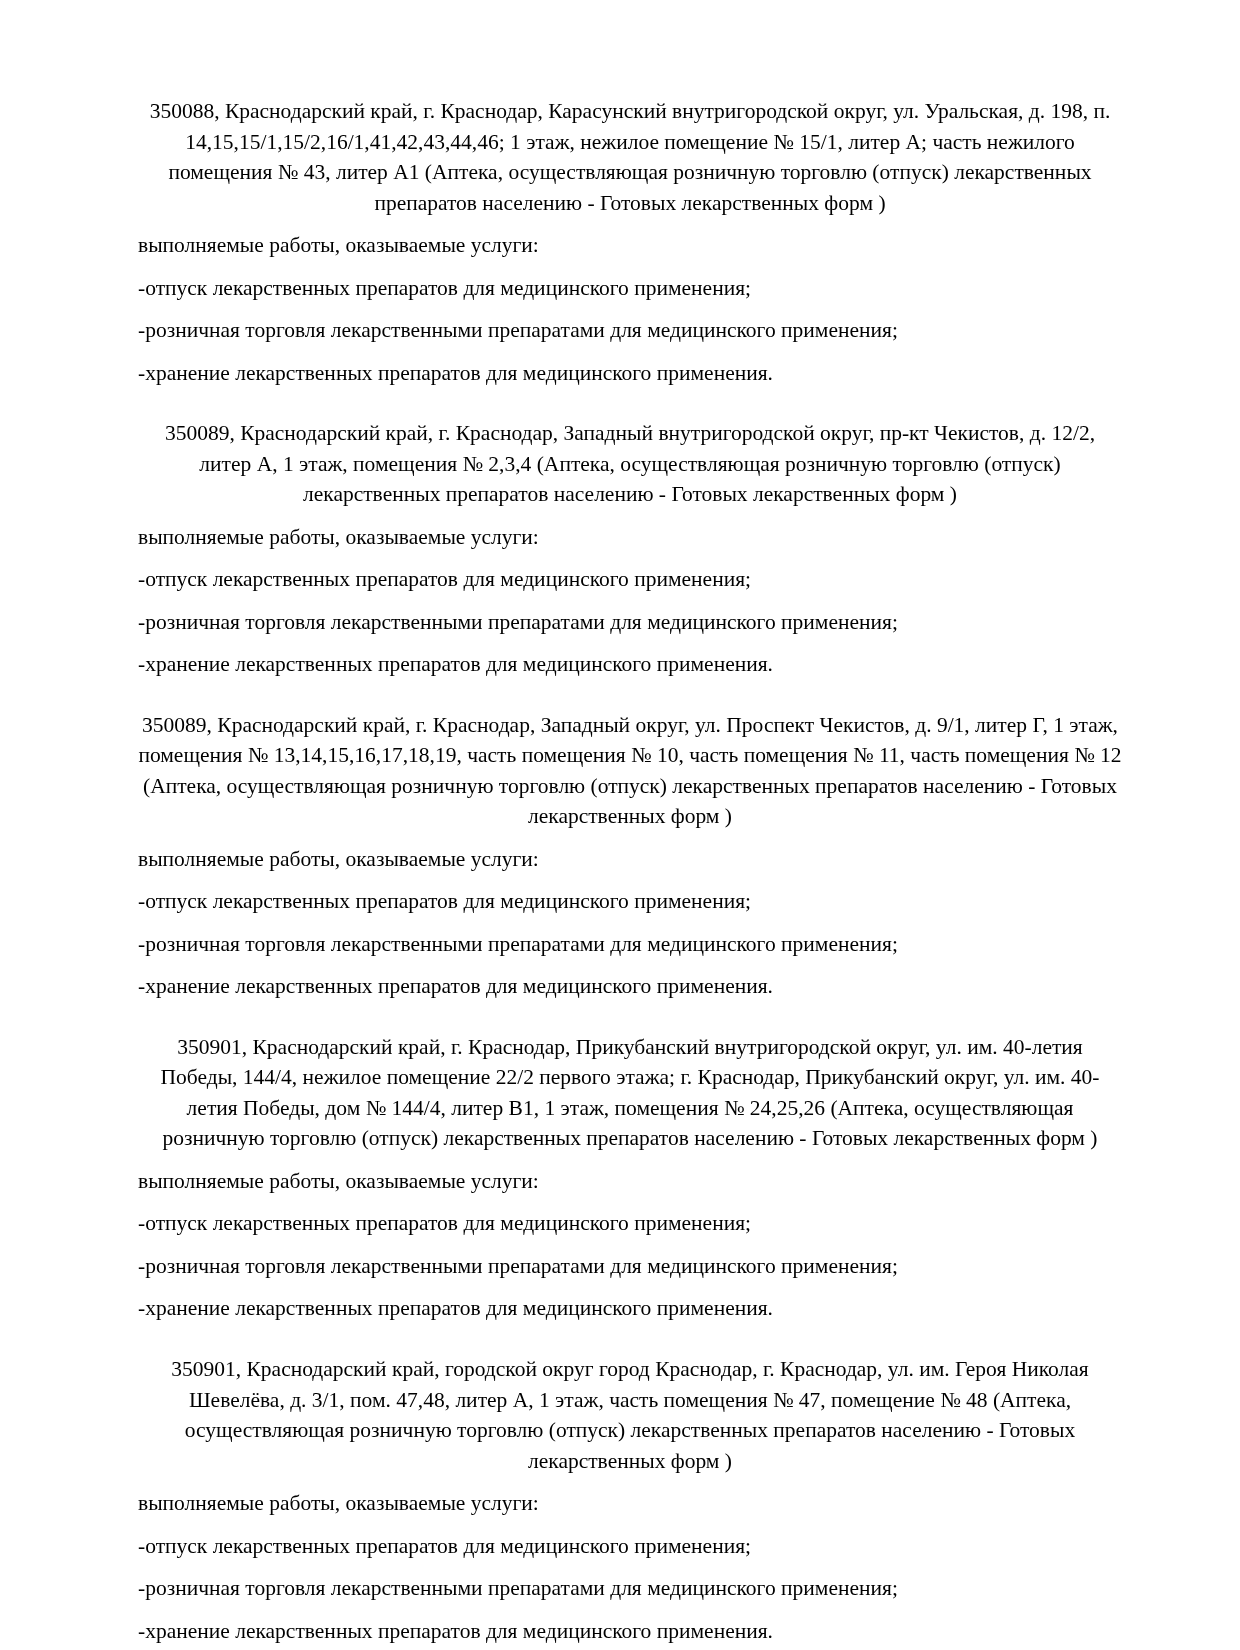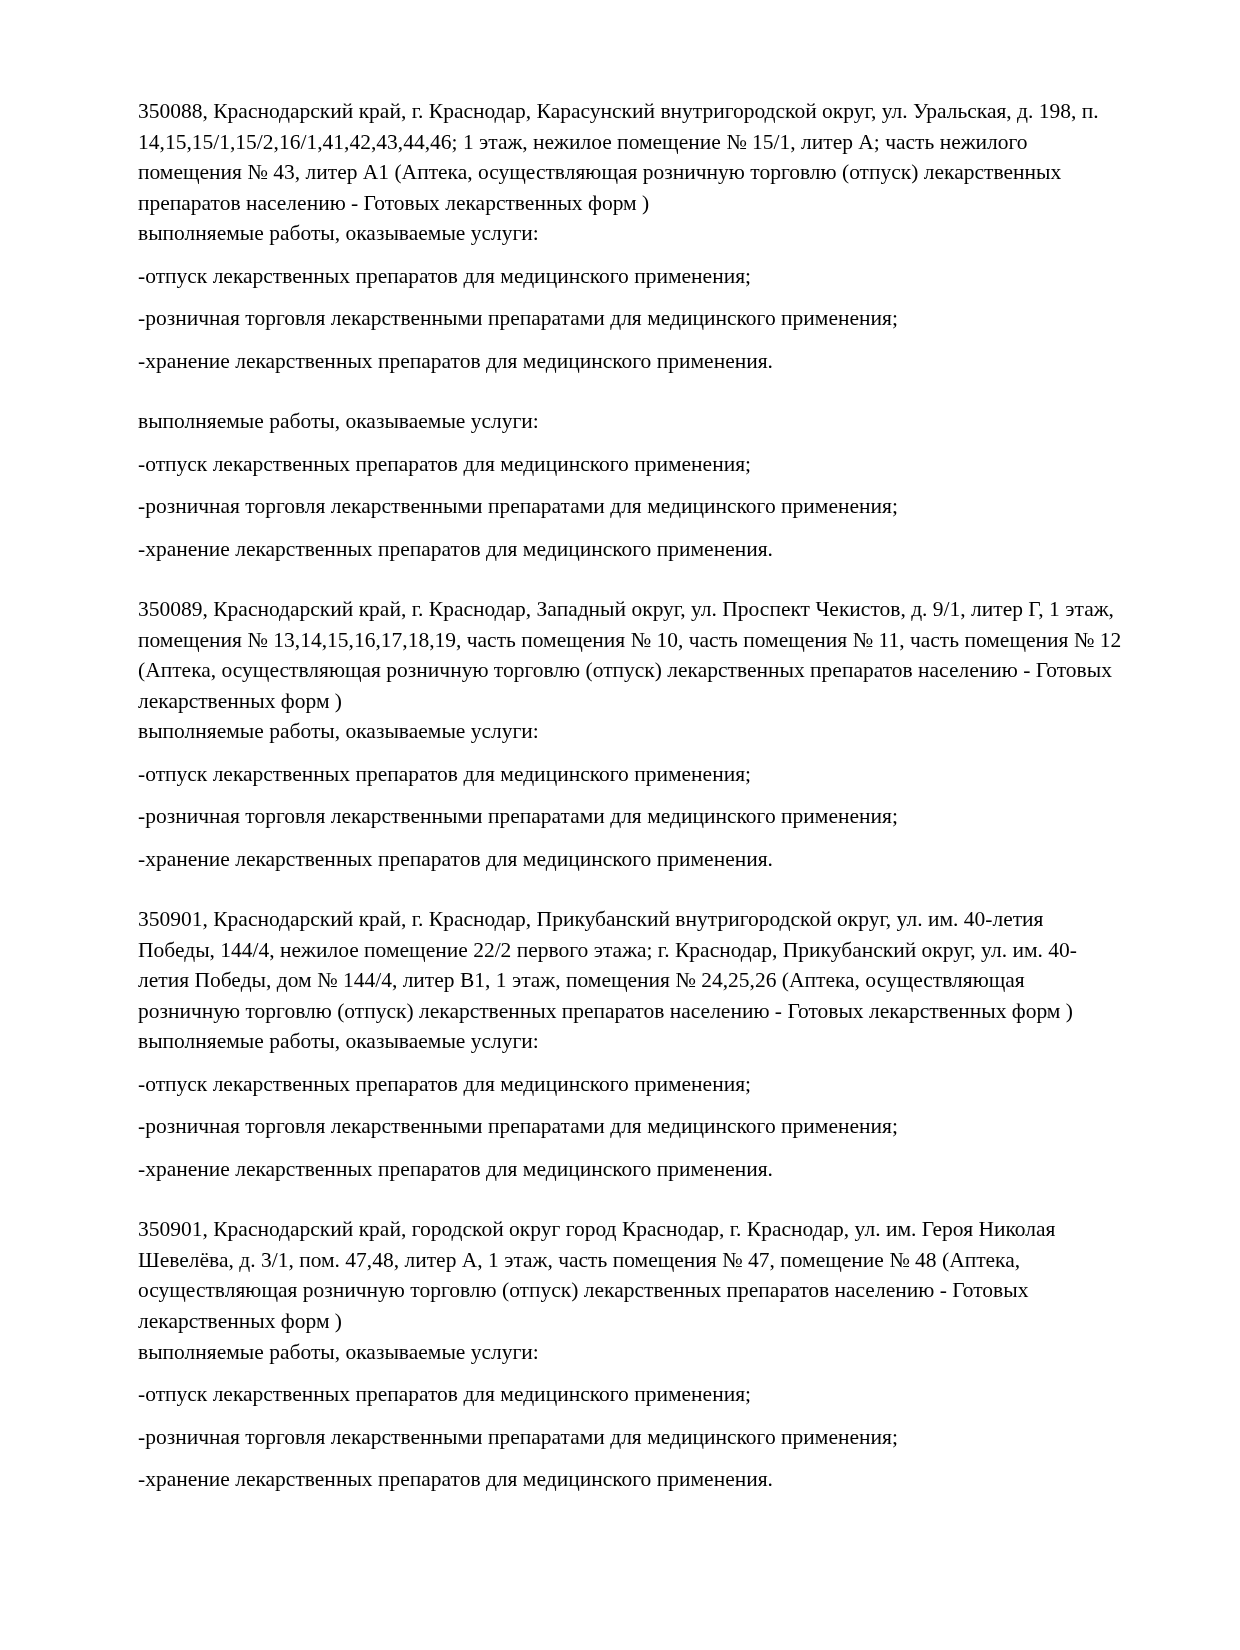--- a/index.html
+++ b/index.html
@@ -28,42 +28,44 @@
   }
   .para {
     font-size: 21.5px;
     line-height: 1.42;
     text-align: left;
     margin: 0;
     hyphens: none;
   }
   .addr {
     margin-bottom: 0;
+    text-align: center;
   }
   .services-title {
-    margin-top: 0;
+    margin-top: 12px;
   }
   .service-line {
     margin-top: 12px;
   }
 </style>
 </head>
 <body>
 
 <div class="page">
 
   <div class="entry">
     <p class="para addr">350088, Краснодарский край, г. Краснодар, Карасунский внутригородской округ, ул. Уральская, д. 198, п. 14,15,15/1,15/2,16/1,41,42,43,44,46; 1 этаж, нежилое помещение № 15/1, литер А; часть нежилого помещения № 43, литер А1 (Аптека, осуществляющая розничную торговлю (отпуск) лекарственных препаратов населению - Готовых лекарственных форм )</p>
     <p class="para services-title">выполняемые работы, оказываемые услуги:</p>
     <p class="para service-line">-отпуск лекарственных препаратов для медицинского применения;</p>
     <p class="para service-line">-розничная торговля лекарственными препаратами для медицинского применения;</p>
     <p class="para service-line">-хранение лекарственных препаратов для медицинского применения.</p>
   </div>
 
   <div class="entry">
+    <p class="para addr">350089, Краснодарский край, г. Краснодар, Западный внутригородской округ, пр-кт Чекистов, д. 12/2, литер А, 1 этаж, помещения № 2,3,4 (Аптека, осуществляющая розничную торговлю (отпуск) лекарственных препаратов населению - Готовых лекарственных форм )</p>
     <p class="para services-title">выполняемые работы, оказываемые услуги:</p>
     <p class="para service-line">-отпуск лекарственных препаратов для медицинского применения;</p>
     <p class="para service-line">-розничная торговля лекарственными препаратами для медицинского применения;</p>
     <p class="para service-line">-хранение лекарственных препаратов для медицинского применения.</p>
   </div>
 
   <div class="entry">
     <p class="para addr">350089, Краснодарский край, г. Краснодар, Западный округ, ул. Проспект Чекистов, д. 9/1, литер Г, 1 этаж, помещения № 13,14,15,16,17,18,19, часть помещения № 10, часть помещения № 11, часть помещения № 12 (Аптека, осуществляющая розничную торговлю (отпуск) лекарственных препаратов населению - Готовых лекарственных форм )</p>
     <p class="para services-title">выполняемые работы, оказываемые услуги:</p>
     <p class="para service-line">-отпуск лекарственных препаратов для медицинского применения;</p>

